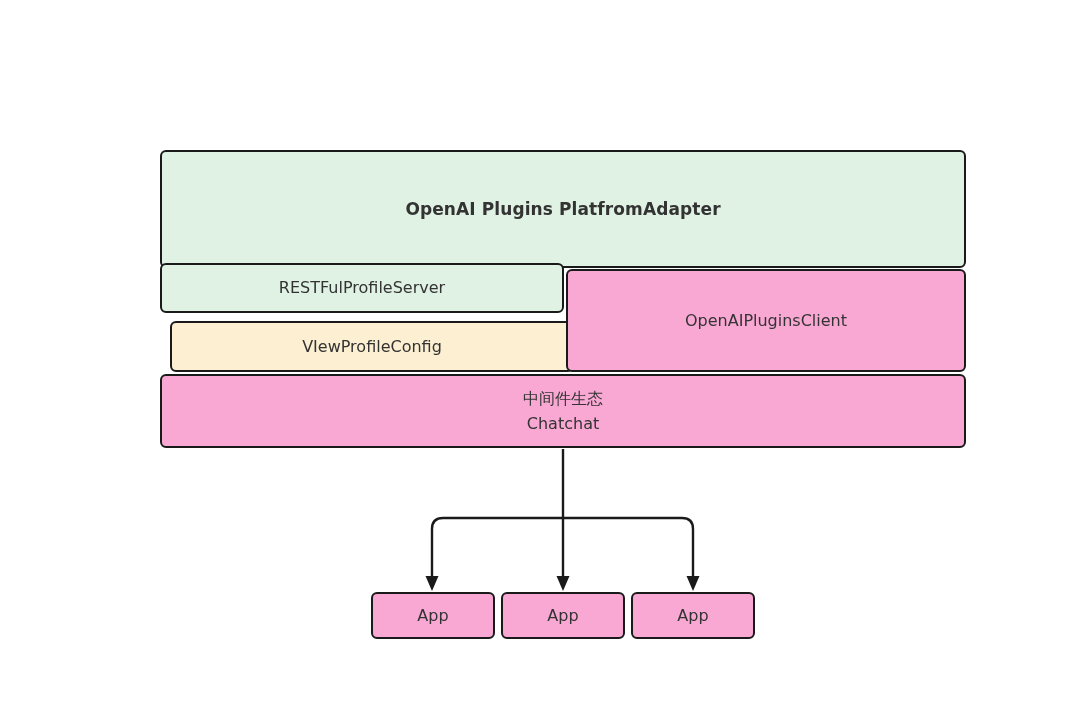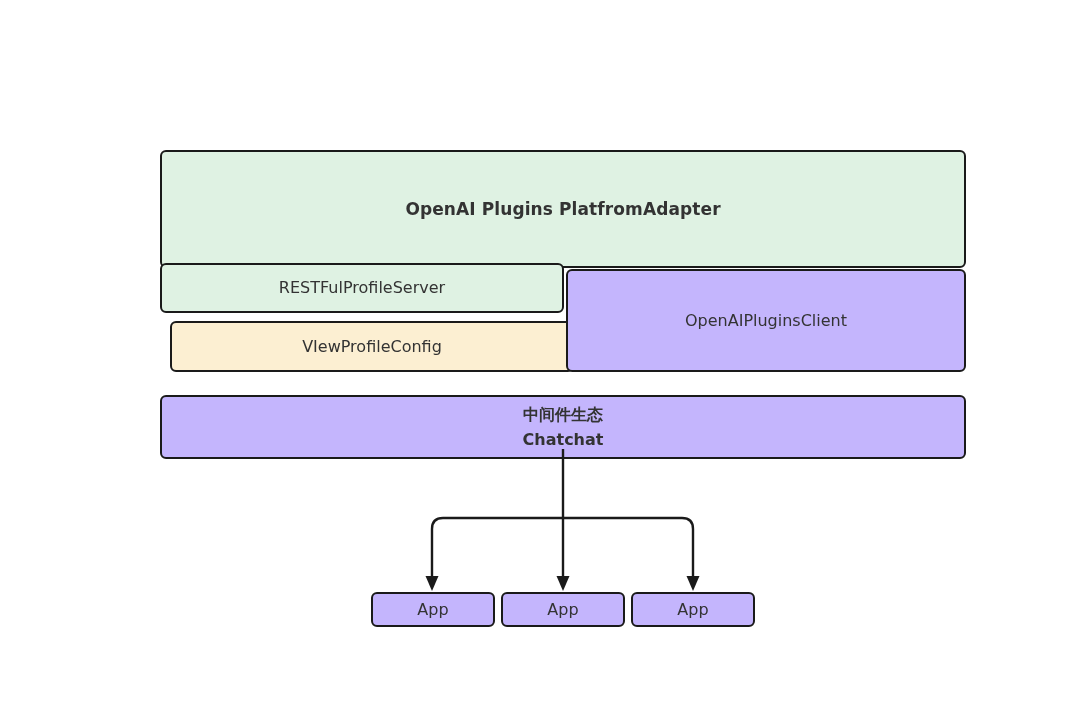--- a/index.html
+++ b/index.html
@@ -34,21 +34,21 @@
     align-items: center;
     justify-content: center;
     text-align: center;
     line-height: 1.45;
     color: #333333;
     -webkit-font-smoothing: antialiased;
   }
 
   .fill-green { background: #dff2e3; }
   .fill-yellow { background: #fcefd2; }
-  .fill-blue  { background: #c4b5fd; text-align: center; }
+  .fill-blue  { background: #f9a8d4; text-align: center; }
 
   
   #platform-adapter {
     left: 160px;
     top: 150px;
     width: 806px;
     height: 118px;
     font-size: 17px;
     font-weight: bold;
     letter-spacing: 0.1px;
@@ -76,36 +76,35 @@
     left: 566px;
     top: 269px;
     width: 400px;
     height: 103px;
     font-size: 16px;
   }
 
   
   #middleware-ecosystem {
     left: 160px;
-    top: 395px;
+    top: 374px;
     width: 806px;
-    height: 64px;
+    height: 74px;
     font-size: 16px;
     flex-direction: column;
-    font-weight: bold;
   }
   #middleware-ecosystem .line2 {
     margin-top: 2px;
   }
 
   
   .app-node {
     top: 592px;
     width: 124px;
-    height: 35px;
+    height: 47px;
     font-size: 16px;
   }
   #app-1 { left: 371px; }
   #app-2 { left: 501px; }
   #app-3 { left: 631px; }
 
   svg#connectors {
     position: absolute;
     left: 0;
     top: 0;

